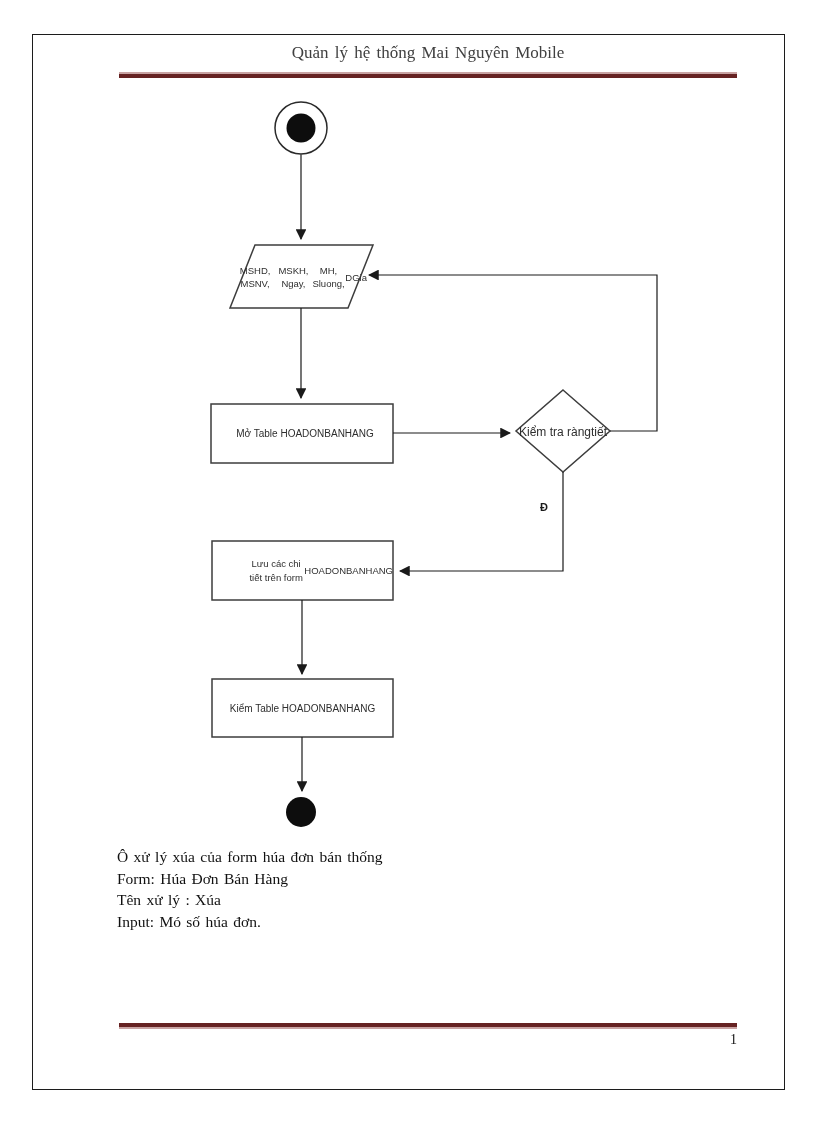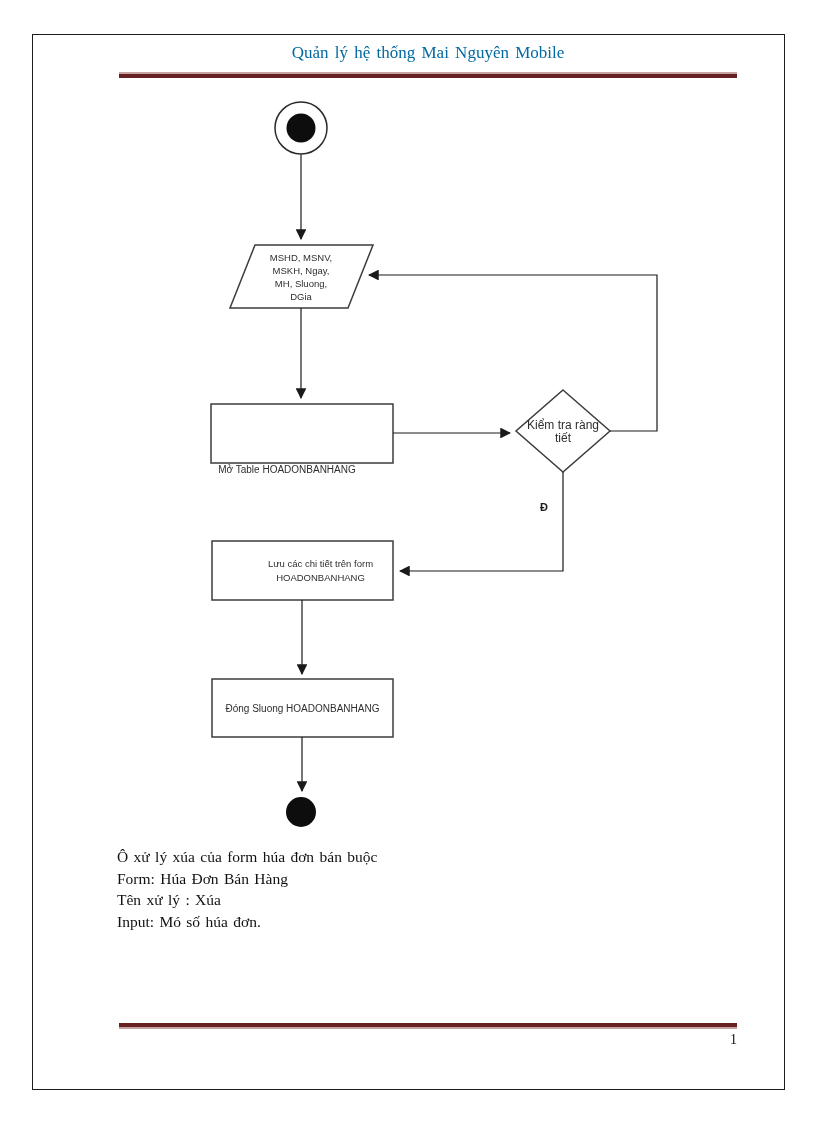--- a/index.html
+++ b/index.html
@@ -15,49 +15,49 @@
     left: 32px; top: 34px;
     width: 753px; height: 1056px;
     border: 1px solid #1c1c1c;
     background: #ffffff;
   }
   .header-title {
     position: absolute;
     left: 119px; top: 43px; width: 618px;
     text-align: center;
     font-size: 17px;
-    color: #0369a1;
+    color: #404040;
     word-spacing: 2px;
   }
   .rule {
     position: absolute;
     left: 119px; width: 618px;
   }
   .rule .light { height: 2px; background: #c9a3a3; }
   .rule .dark  { height: 4px; background: #662222; }
   .rule-header { top: 72px; }
   .rule-footer { top: 1023px; }
 
   svg.diagram {
     position: absolute;
     left: 0; top: 0;
     width: 816px; height: 1123px;
   }
   .node-label {
     position: absolute;
     display: flex;
-    flex-direction: column;
+    flex-direction: row;
     align-items: center;
     justify-content: center;
-    text-align: left;
+    text-align: center;
     font-family: "Liberation Sans", sans-serif;
     color: #2e2e2e;
   }
   .lbl-input   { left: 235px; top: 247px; width: 132px; height: 60px; font-size: 9.5px; line-height: 13px; }
-  .lbl-open    { left: 196px; top: 404px; width: 182px; height: 59px; font-size: 10px; margin-top: 36px; }
+  .lbl-open    { left: 214px; top: 404px; width: 182px; height: 59px; font-size: 10px; }
   .lbl-decide  { left: 518px; top: 410px; width: 90px;  height: 44px; font-size: 12px; line-height: 13px; }
   .lbl-save    { left: 212px; top: 541px; width: 181px; height: 59px; font-size: 9.5px; line-height: 14px; padding-left: 36px; }
   .lbl-close   { left: 212px; top: 679px; width: 181px; height: 58px; font-size: 10px; }
   .lbl-branch {
     position: absolute;
     left: 534px; top: 501px; width: 20px;
     text-align: center;
     font-family: "Liberation Sans", sans-serif;
     font-weight: bold;
     font-size: 11px;
@@ -141,24 +141,24 @@
   <div>tiết</div>
 </div>
 
 <div class="lbl-branch">Đ</div>
 
 <div class="node-label lbl-save">
   <div>Lưu các chi tiết trên form</div>
   <div>HOADONBANHANG</div>
 </div>
 
-<div class="node-label lbl-close">Đóng Sluong HOADONBANHANG</div>
+<div class="node-label lbl-close">Kiểm Table HOADONBANHANG</div>
 
 <div class="description">
-  <div>Ô xử lý xúa của form húa đơn bán buộc</div>
+  <div>Ô xử lý xúa của form húa đơn bán thống</div>
   <div>Form: Húa Đơn Bán Hàng</div>
   <div>Tên xử lý : Xúa</div>
   <div>Input: Mó số húa đơn.</div>
 </div>
 
 <div class="rule rule-footer">
   <div class="dark"></div>
   <div class="light"></div>
 </div>
 <div class="page-number">1</div>

